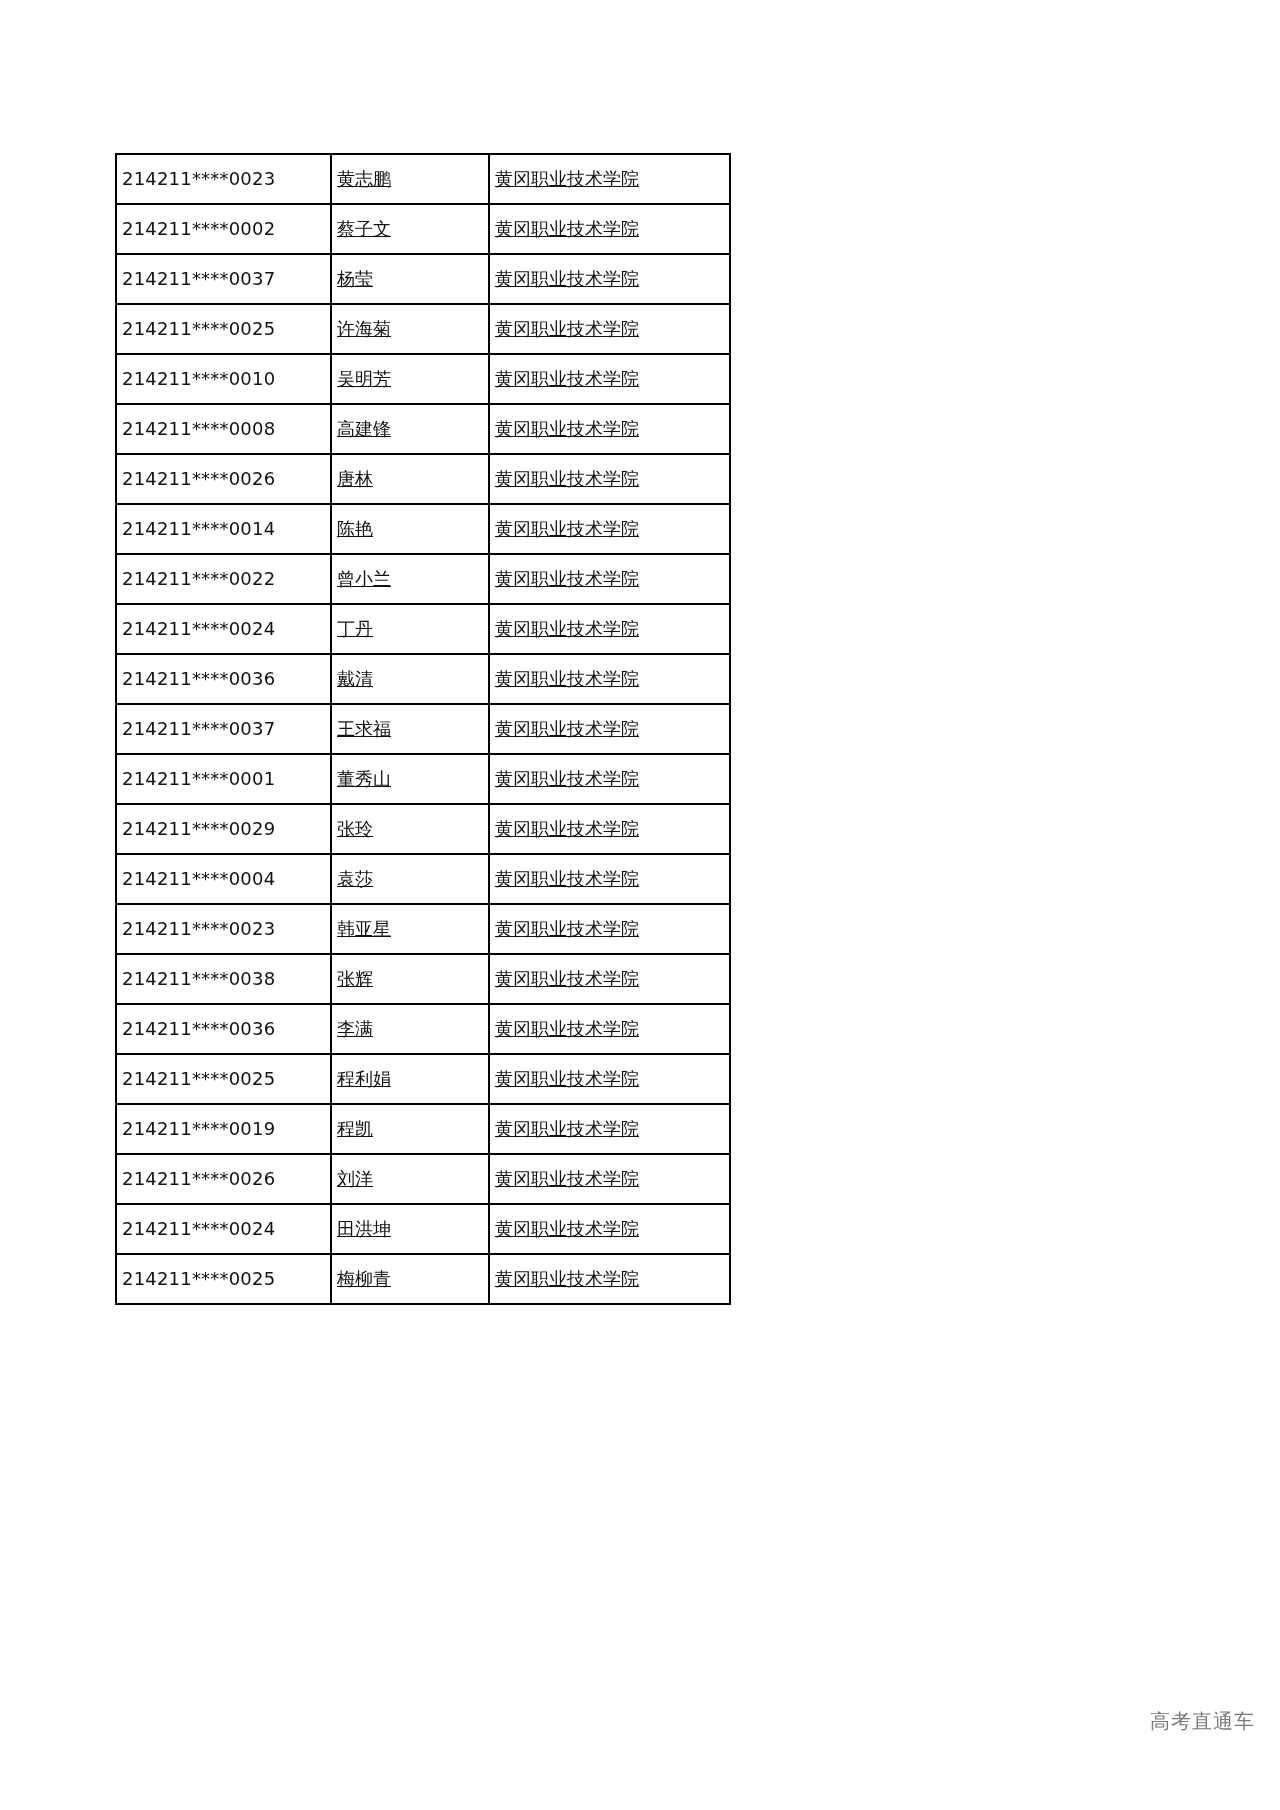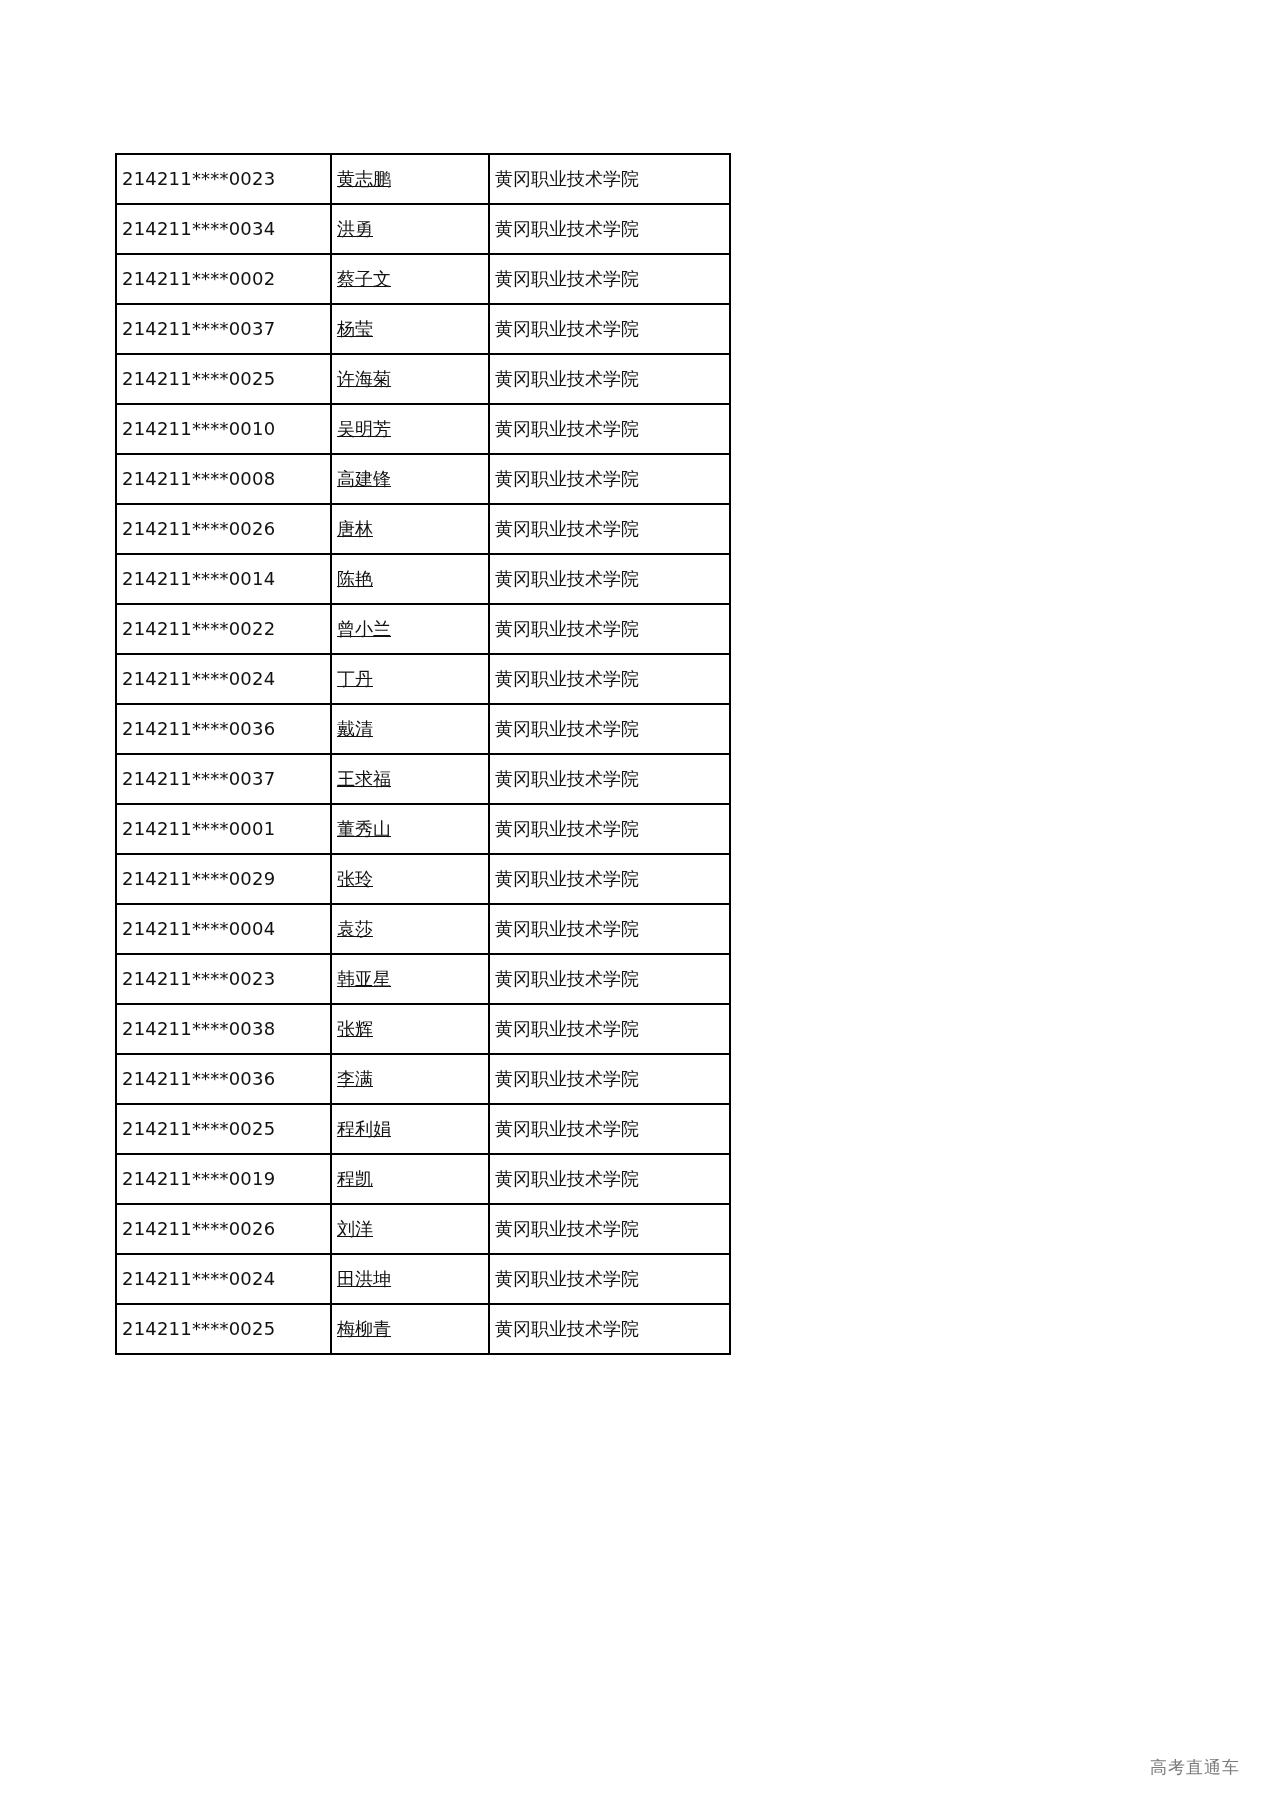--- a/index.html
+++ b/index.html
@@ -5,38 +5,33 @@
   html, body { margin:0; padding:0; background:#ffffff; }
   body { width:1280px; height:1810px; position:relative; overflow:hidden;
          font-family:"DejaVu Sans","Liberation Sans",sans-serif; color:#111; }
   .page { position:absolute; left:0; top:0; width:1280px; height:1810px; background:#fff; }
   table.roster { position:absolute; left:115px; top:153px; border-collapse:collapse;
                  border:2.5px solid #000; }
   table.roster td { border:2.5px solid #000; height:48px; padding:0 0 0 5px;
                     font-size:18px; line-height:48px; white-space:nowrap; vertical-align:middle; }
   td.c-id { width:208px; letter-spacing:0.2px; }
   td.c-name { width:151px;text-decoration:underline; }
-  td.c-school { width:234px; }
-  .watermark { position:absolute; left:1150px; top:1756px; font-size:17px; color:#7a7a7a;
+  td.c-school { width:234px;text-decoration:underline; }
+  .watermark { position:absolute; left:1150px; top:1708px; font-size:20px; color:#7a7a7a;
                letter-spacing:1px; }
 </style>
 </head>
 <body>
 
 <div class="page">
   <table class="roster">
     <tbody id="roster-body">
         <tr>
           <td class="c-id">214211****0023</td>
           <td class="c-name">黄志鹏</td>
-          <td class="c-school">黄冈职业技术学院</td>
-        </tr>
-        <tr>
-          <td class="c-id">214211****0034</td>
-          <td class="c-name">洪勇</td>
           <td class="c-school">黄冈职业技术学院</td>
         </tr>
         <tr>
           <td class="c-id">214211****0002</td>
           <td class="c-name">蔡子文</td>
           <td class="c-school">黄冈职业技术学院</td>
         </tr>
         <tr>
           <td class="c-id">214211****0037</td>
           <td class="c-name">杨莹</td>

